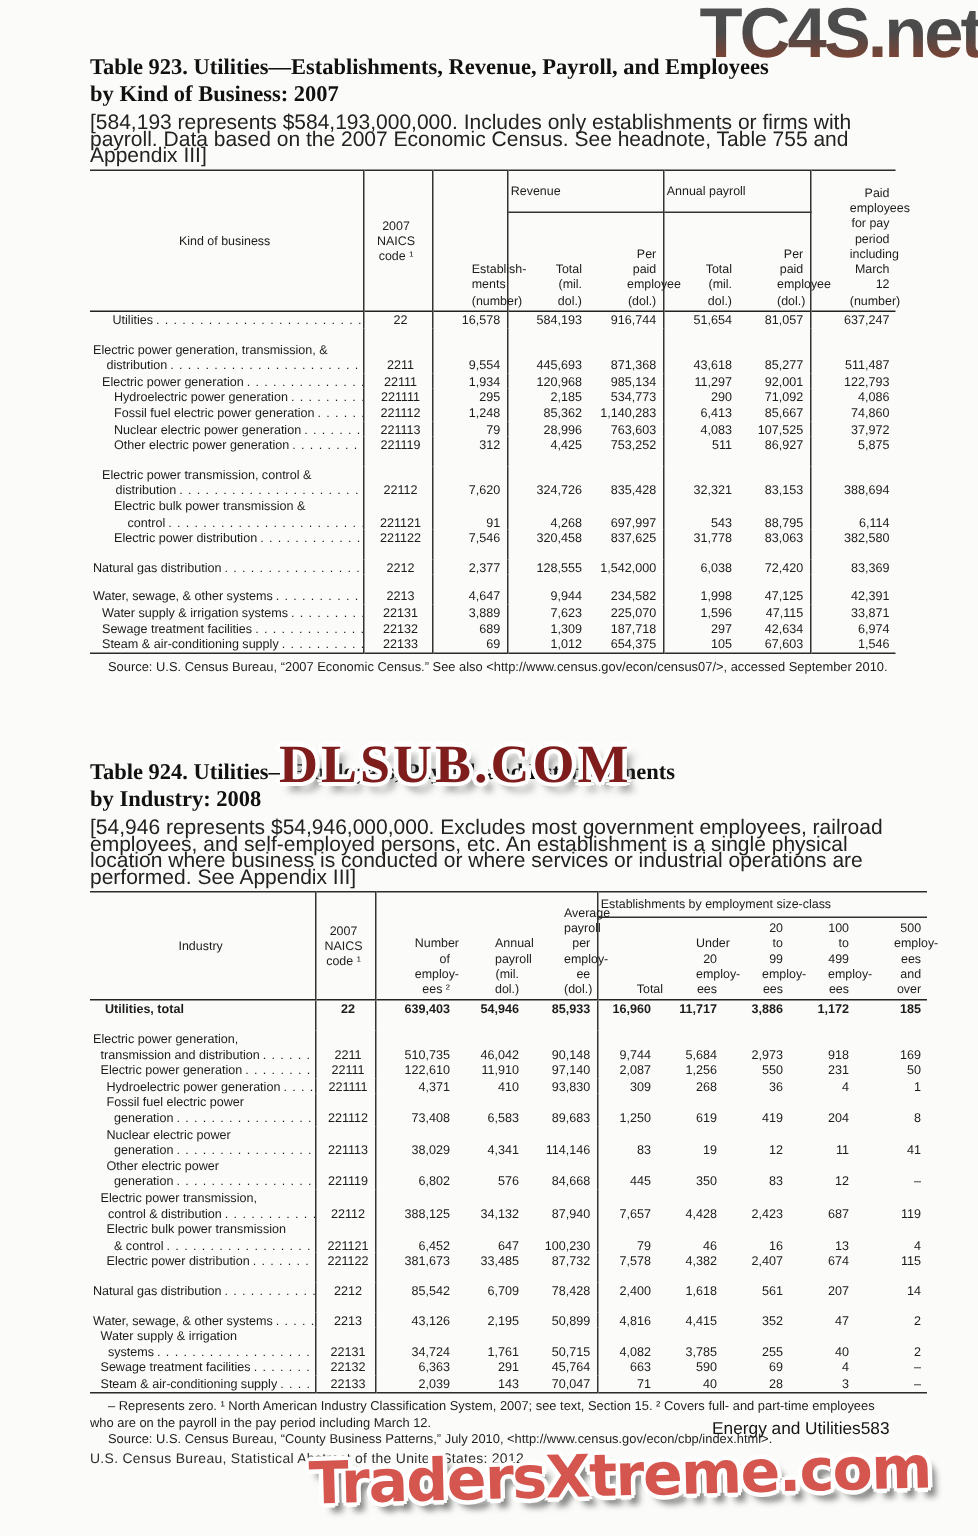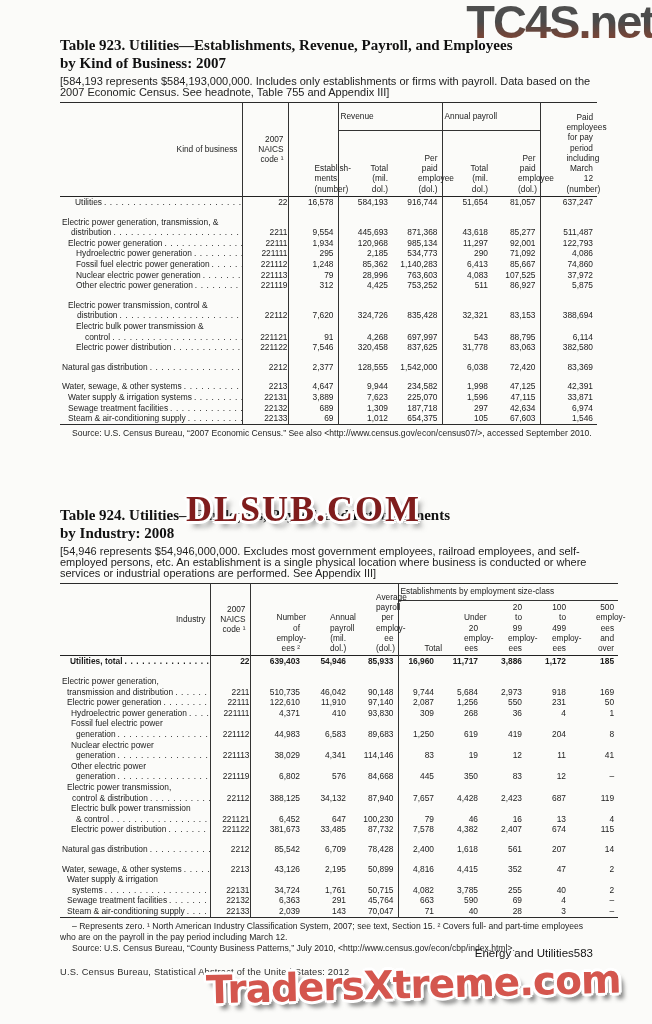--- a/index.html
+++ b/index.html
@@ -1,49 +1,49 @@
 <!DOCTYPE html>
 <html><head>
 <meta charset="utf-8">
 <style>
   html,body{margin:0;padding:0;}
   .page{position:relative;width:652px;height:1024px;background:#fbfbf9;overflow:hidden;
         font-family:"Liberation Sans",sans-serif;color:#1c1c1c;}
   .section{position:absolute;left:60px;width:560px;}
   .sec1{top:36px;} .sec2{top:506px;}
   .tbl-title{font-family:"Liberation Serif",serif;font-weight:bold;font-size:15px;line-height:18px;color:#111;}
-  .headnote{font-size:11px;line-height:11px;margin-top:4px;width:540px;color:#222;}
+  .headnote{font-size:14px;line-height:11px;margin-top:4px;width:540px;color:#222;}
   table{border-collapse:collapse;table-layout:fixed;margin-top:4px;
         border-top:1px solid #2b2b2b;border-bottom:1px solid #2b2b2b;}
   .t923{width:537px;} .t924{width:558px;}
   thead{border-bottom:1px solid #222;}
   td{padding:0;vertical-align:bottom;font-size:8.4px;line-height:10.6px;}
   
   thead td{font-size:8.3px;line-height:10.3px;white-space:pre-line;padding:1px 4px 2px 2px;}
-  .hc{text-align:right;vertical-align:middle;}
+  .hc{text-align:center;vertical-align:middle;}
   .hb{text-align:right;vertical-align:bottom;padding-left:26px;}
   .hg{vertical-align:middle;border-bottom:1px solid #333;}
   .t923 tr.h1 .hg{height:24px;} .t923 tr.h2 td{height:62px;}
   .t924 tr.h1 .hg{height:13px;} .t924 tr.h2 td{height:50px;}
   .bR{border-right:1px solid #333;}
   
   td.num{text-align:right;padding-right:4px;}
-  td.naics{text-align:right;padding-left:4px;}
+  td.naics{text-align:center;padding-left:4px;}
   td.lbl{padding-left:2px;overflow:hidden;}
   tr.sp td{height:9px;line-height:9px;font-size:1px;}
   tr.bold td,tr.bold .txt{font-weight:bold;}
   .line{white-space:nowrap;line-height:10.6px;}
   .line.last{display:flex;align-items:baseline;}
   .txt{white-space:nowrap;}
   .dots{flex:1 1 0;overflow:hidden;white-space:nowrap;padding-left:2px;}
   .dots::after{content:". . . . . . . . . . . . . . . . . . . . . . . . . . . . . . . . . . . . . . . . . . . . . . . . . . . . . . . .";letter-spacing:0.6px;}
   
   .t923 .lv1 .line{padding-left:6px;} .t923 .lv2 .line{padding-left:14px;} .t923 .lvt .line{padding-left:13px;}
   .t923 .lv0 .line.wrap{padding-left:9px;} .t923 .lv1 .line.wrap{padding-left:15px;} .t923 .lv2 .line.wrap{padding-left:23px;}
-  .t924 .lv1 .line{padding-left:5px;} .t924 .lv2 .line{padding-left:9px;} .t924 .lvt .line{padding-left:8px;}
+  .t924 .lv1 .line{padding-left:5px;} .t924 .lv2 .line{padding-left:9px;} .t924 .lvt .line{padding-left:8px;flex-direction:column;}
   .t924 .lv0 .line.wrap{padding-left:5px;} .t924 .lv1 .line.wrap{padding-left:10px;} .t924 .lv2 .line.wrap{padding-left:14px;}
   
   .footnotes{margin-top:3px;font-size:8.6px;line-height:11px;width:540px;color:#1e1e1e;}
   .footnotes p{margin:0;text-indent:12px;}
   
   .runhead{position:absolute;top:947px;right:59px;font-size:11.5px;color:#141414;
            display:flex;font-family:"Liberation Sans",sans-serif;}
   .credit{position:absolute;top:967px;left:60px;font-size:9.3px;letter-spacing:0.2px;color:#2e2e2e;}
   
   .wm-top{position:absolute;top:-6px;right:-2px;z-index:5;
@@ -541,21 +541,21 @@
           </tr>
           <tr>
             <td class="lbl lv2 bR">
               <div class="line">Fossil fuel electric power</div>
               <div class="line wrap last">
                 <span class="txt">generation</span>
                 <span class="dots"></span>
               </div>
             </td>
             <td class="naics bR">221112</td>
-            <td class="num">44,983</td>
+            <td class="num">73,408</td>
             <td class="num">6,583</td>
             <td class="num bR">89,683</td>
             <td class="num">1,250</td>
             <td class="num">619</td>
             <td class="num">419</td>
             <td class="num">204</td>
             <td class="num">8</td>
           </tr>
           <tr>
             <td class="lbl lv2 bR">

